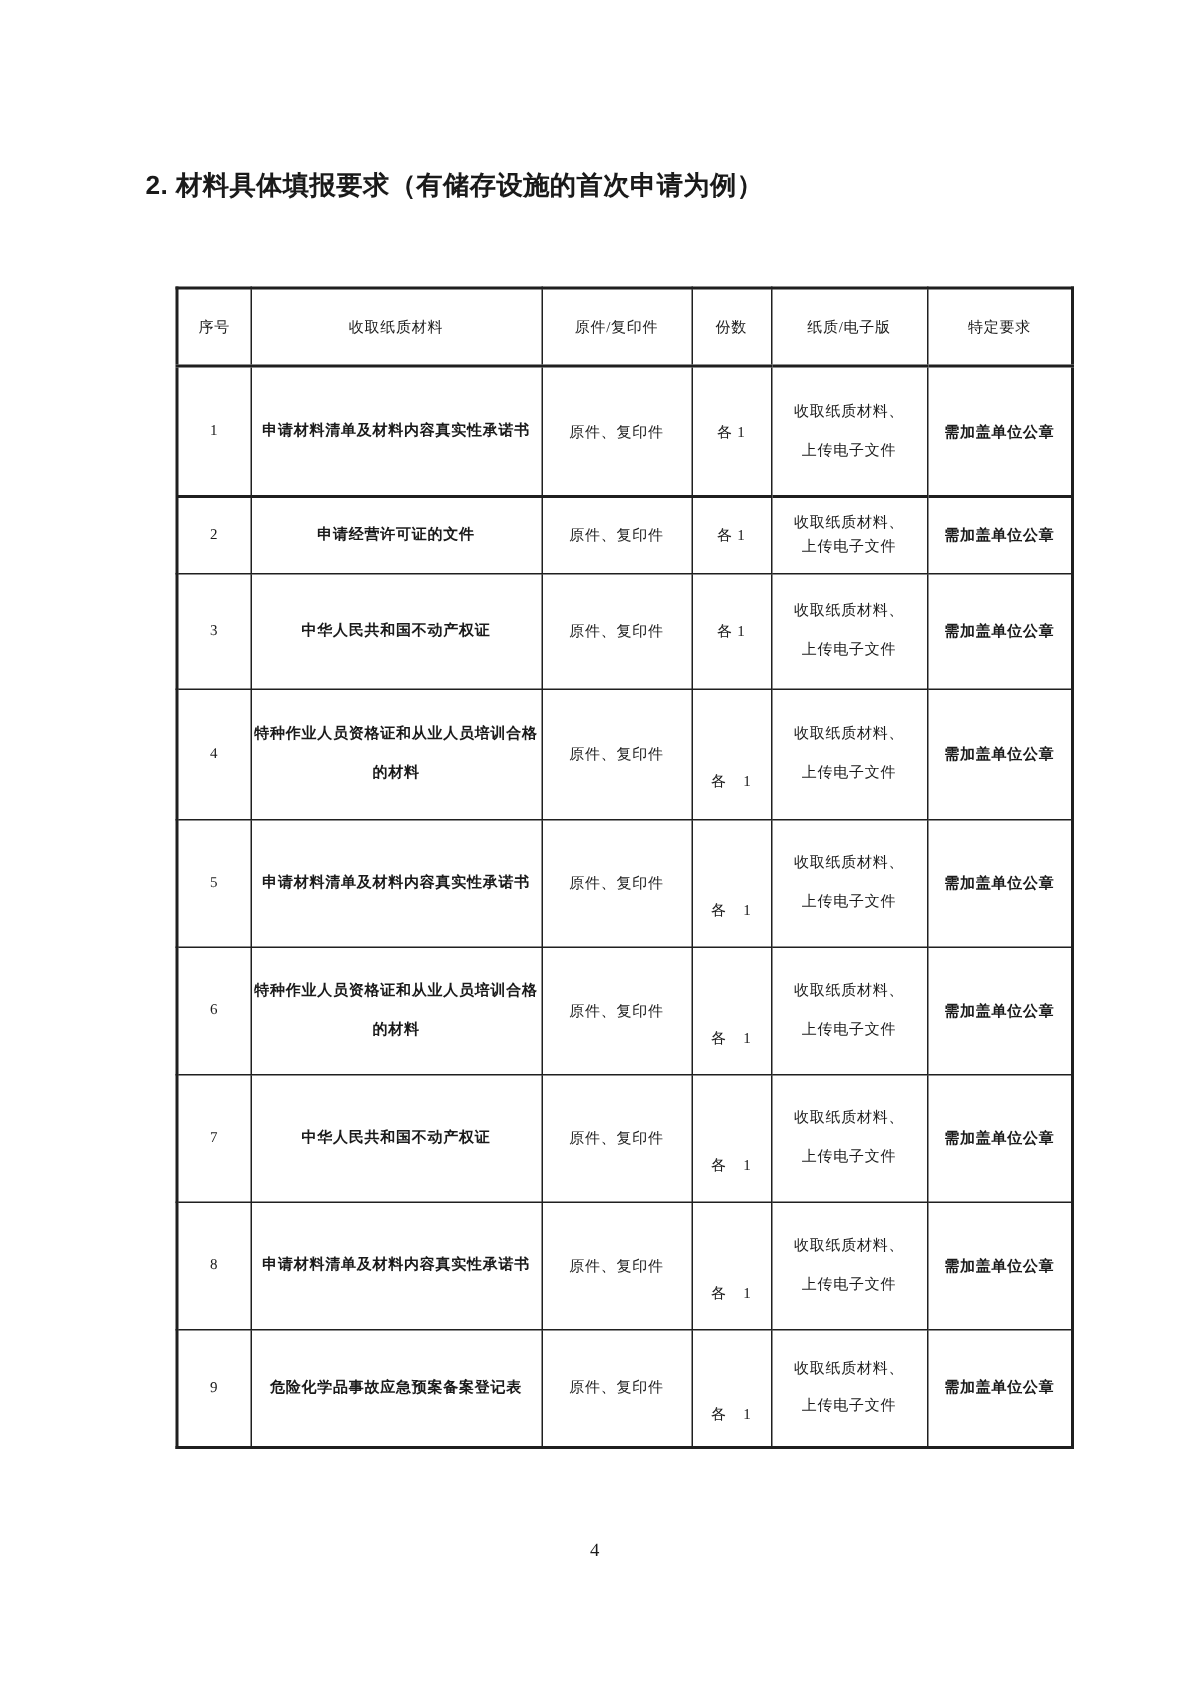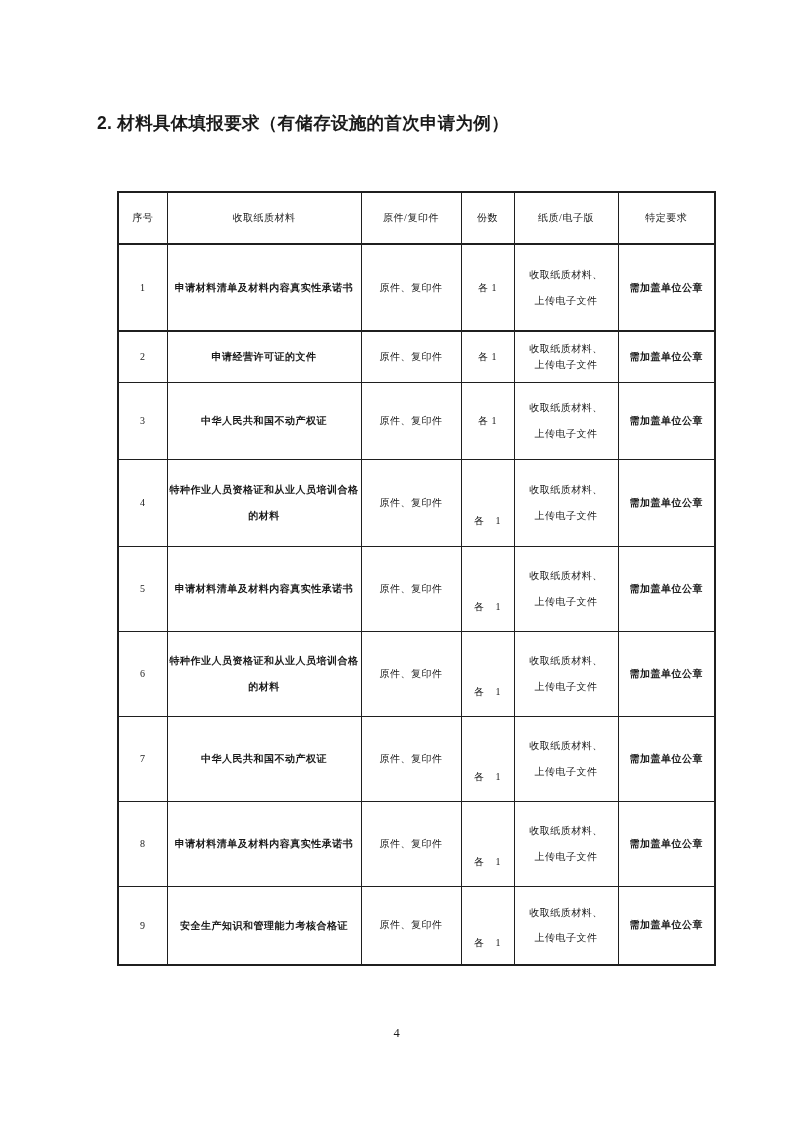--- a/index.html
+++ b/index.html
@@ -186,21 +186,21 @@
         <td class="c1">申请材料清单及材料内容真实性承诺书</td>
         <td class="c2">原件、复印件</td>
         <td class="c3">各 1</td>
         <td class="c4">收取纸质材料、
 上传电子文件</td>
         <td class="c5">需加盖单位公章</td>
       </tr>
 
       <tr class="r9">
         <td class="c0">9</td>
-        <td class="c1">安全生产知识和管理能力考核合格证</td>
+        <td class="c1">危险化学品事故应急预案备案登记表</td>
         <td class="c2">原件、复印件</td>
         <td class="c3">各 1</td>
         <td class="c4">收取纸质材料、
 上传电子文件</td>
         <td class="c5">需加盖单位公章</td>
       </tr>
     </tbody>
   </table>
 
   <div class="pagenum">4</div>

